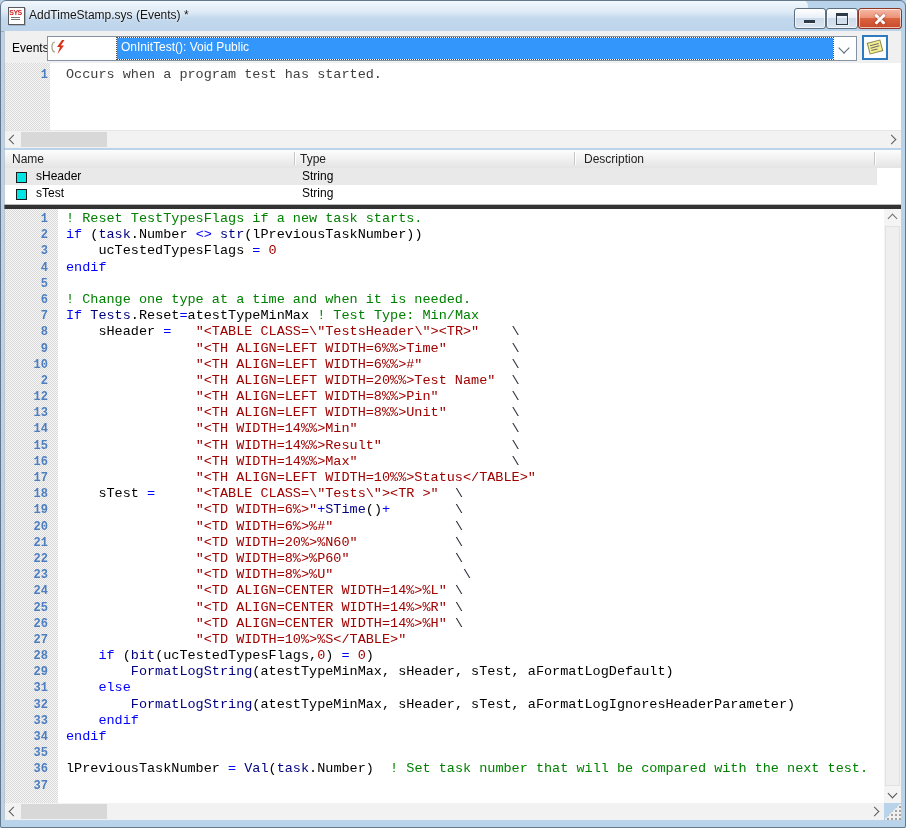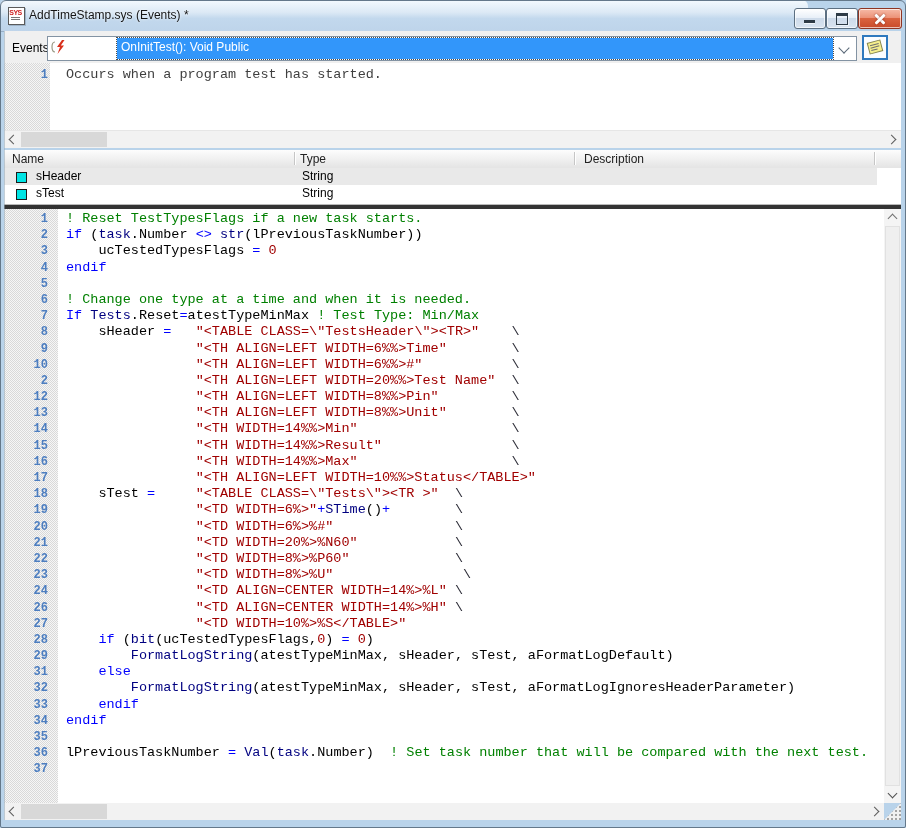--- a/index.html
+++ b/index.html
@@ -206,20 +206,21 @@
       <div class="cline"><span class="lnum">15</span><span class="lcode"><span class="tok-p">                </span><span class="tok-t">"&lt;TH WIDTH=14%%&gt;Result"</span><span class="tok-p">                </span><span class="tok-b">\</span></span></div>
       <div class="cline"><span class="lnum">16</span><span class="lcode"><span class="tok-p">                </span><span class="tok-t">"&lt;TH WIDTH=14%%&gt;Max"</span><span class="tok-p">                   </span><span class="tok-b">\</span></span></div>
       <div class="cline"><span class="lnum">17</span><span class="lcode"><span class="tok-p">                </span><span class="tok-t">"&lt;TH ALIGN=LEFT WIDTH=10%%&gt;Status&lt;/TABLE&gt;"</span></span></div>
       <div class="cline"><span class="lnum">18</span><span class="lcode"><span class="tok-p">    sTest </span><span class="tok-o">=</span><span class="tok-p">     </span><span class="tok-t">"&lt;TABLE CLASS=\"Tests\"&gt;&lt;TR &gt;"</span><span class="tok-p">  </span><span class="tok-b">\</span></span></div>
       <div class="cline"><span class="lnum">19</span><span class="lcode"><span class="tok-p">                </span><span class="tok-t">"&lt;TD WIDTH=6%&gt;"</span><span class="tok-o">+</span><span class="tok-s">STime</span><span class="tok-p">()</span><span class="tok-o">+</span><span class="tok-p">        </span><span class="tok-b">\</span></span></div>
       <div class="cline"><span class="lnum">20</span><span class="lcode"><span class="tok-p">                </span><span class="tok-t">"&lt;TD WIDTH=6%&gt;%#"</span><span class="tok-p">               </span><span class="tok-b">\</span></span></div>
       <div class="cline"><span class="lnum">21</span><span class="lcode"><span class="tok-p">                </span><span class="tok-t">"&lt;TD WIDTH=20%&gt;%N60"</span><span class="tok-p">            </span><span class="tok-b">\</span></span></div>
       <div class="cline"><span class="lnum">22</span><span class="lcode"><span class="tok-p">                </span><span class="tok-t">"&lt;TD WIDTH=8%&gt;%P60"</span><span class="tok-p">             </span><span class="tok-b">\</span></span></div>
       <div class="cline"><span class="lnum">23</span><span class="lcode"><span class="tok-p">                </span><span class="tok-t">"&lt;TD WIDTH=8%&gt;%U"</span><span class="tok-p">                </span><span class="tok-b">\</span></span></div>
       <div class="cline"><span class="lnum">24</span><span class="lcode"><span class="tok-p">                </span><span class="tok-t">"&lt;TD ALIGN=CENTER WIDTH=14%&gt;%L"</span><span class="tok-p"> </span><span class="tok-b">\</span></span></div>
+      <div class="cline"><span class="lnum">25</span><span class="lcode"><span class="tok-p">                </span><span class="tok-t">"&lt;TD ALIGN=CENTER WIDTH=14%&gt;%R"</span><span class="tok-p"> </span><span class="tok-b">\</span></span></div>
       <div class="cline"><span class="lnum">26</span><span class="lcode"><span class="tok-p">                </span><span class="tok-t">"&lt;TD ALIGN=CENTER WIDTH=14%&gt;%H"</span><span class="tok-p"> </span><span class="tok-b">\</span></span></div>
       <div class="cline"><span class="lnum">27</span><span class="lcode"><span class="tok-p">                </span><span class="tok-t">"&lt;TD WIDTH=10%&gt;%S&lt;/TABLE&gt;"</span></span></div>
       <div class="cline"><span class="lnum">28</span><span class="lcode"><span class="tok-p">    </span><span class="tok-k">if</span><span class="tok-p"> (</span><span class="tok-s">bit</span><span class="tok-p">(ucTestedTypesFlags,</span><span class="tok-n">0</span><span class="tok-p">) </span><span class="tok-o">=</span><span class="tok-p"> </span><span class="tok-n">0</span><span class="tok-p">)</span></span></div>
       <div class="cline"><span class="lnum">29</span><span class="lcode"><span class="tok-p">        </span><span class="tok-s">FormatLogString</span><span class="tok-p">(atestTypeMinMax, sHeader, sTest, aFormatLogDefault)</span></span></div>
       <div class="cline"><span class="lnum">31</span><span class="lcode"><span class="tok-p">    </span><span class="tok-k">else</span></span></div>
       <div class="cline"><span class="lnum">32</span><span class="lcode"><span class="tok-p">        </span><span class="tok-s">FormatLogString</span><span class="tok-p">(atestTypeMinMax, sHeader, sTest, aFormatLogIgnoresHeaderParameter)</span></span></div>
       <div class="cline"><span class="lnum">33</span><span class="lcode"><span class="tok-p">    </span><span class="tok-k">endif</span></span></div>
       <div class="cline"><span class="lnum">34</span><span class="lcode"><span class="tok-k">endif</span></span></div>
       <div class="cline"><span class="lnum">35</span><span class="lcode"></span></div>
       <div class="cline"><span class="lnum">36</span><span class="lcode"><span class="tok-p">lPreviousTaskNumber </span><span class="tok-o">=</span><span class="tok-p"> </span><span class="tok-s">Val</span><span class="tok-p">(</span><span class="tok-s">task</span><span class="tok-p">.Number)  </span><span class="tok-c">! Set task number that will be compared with the next test.</span></span></div>

